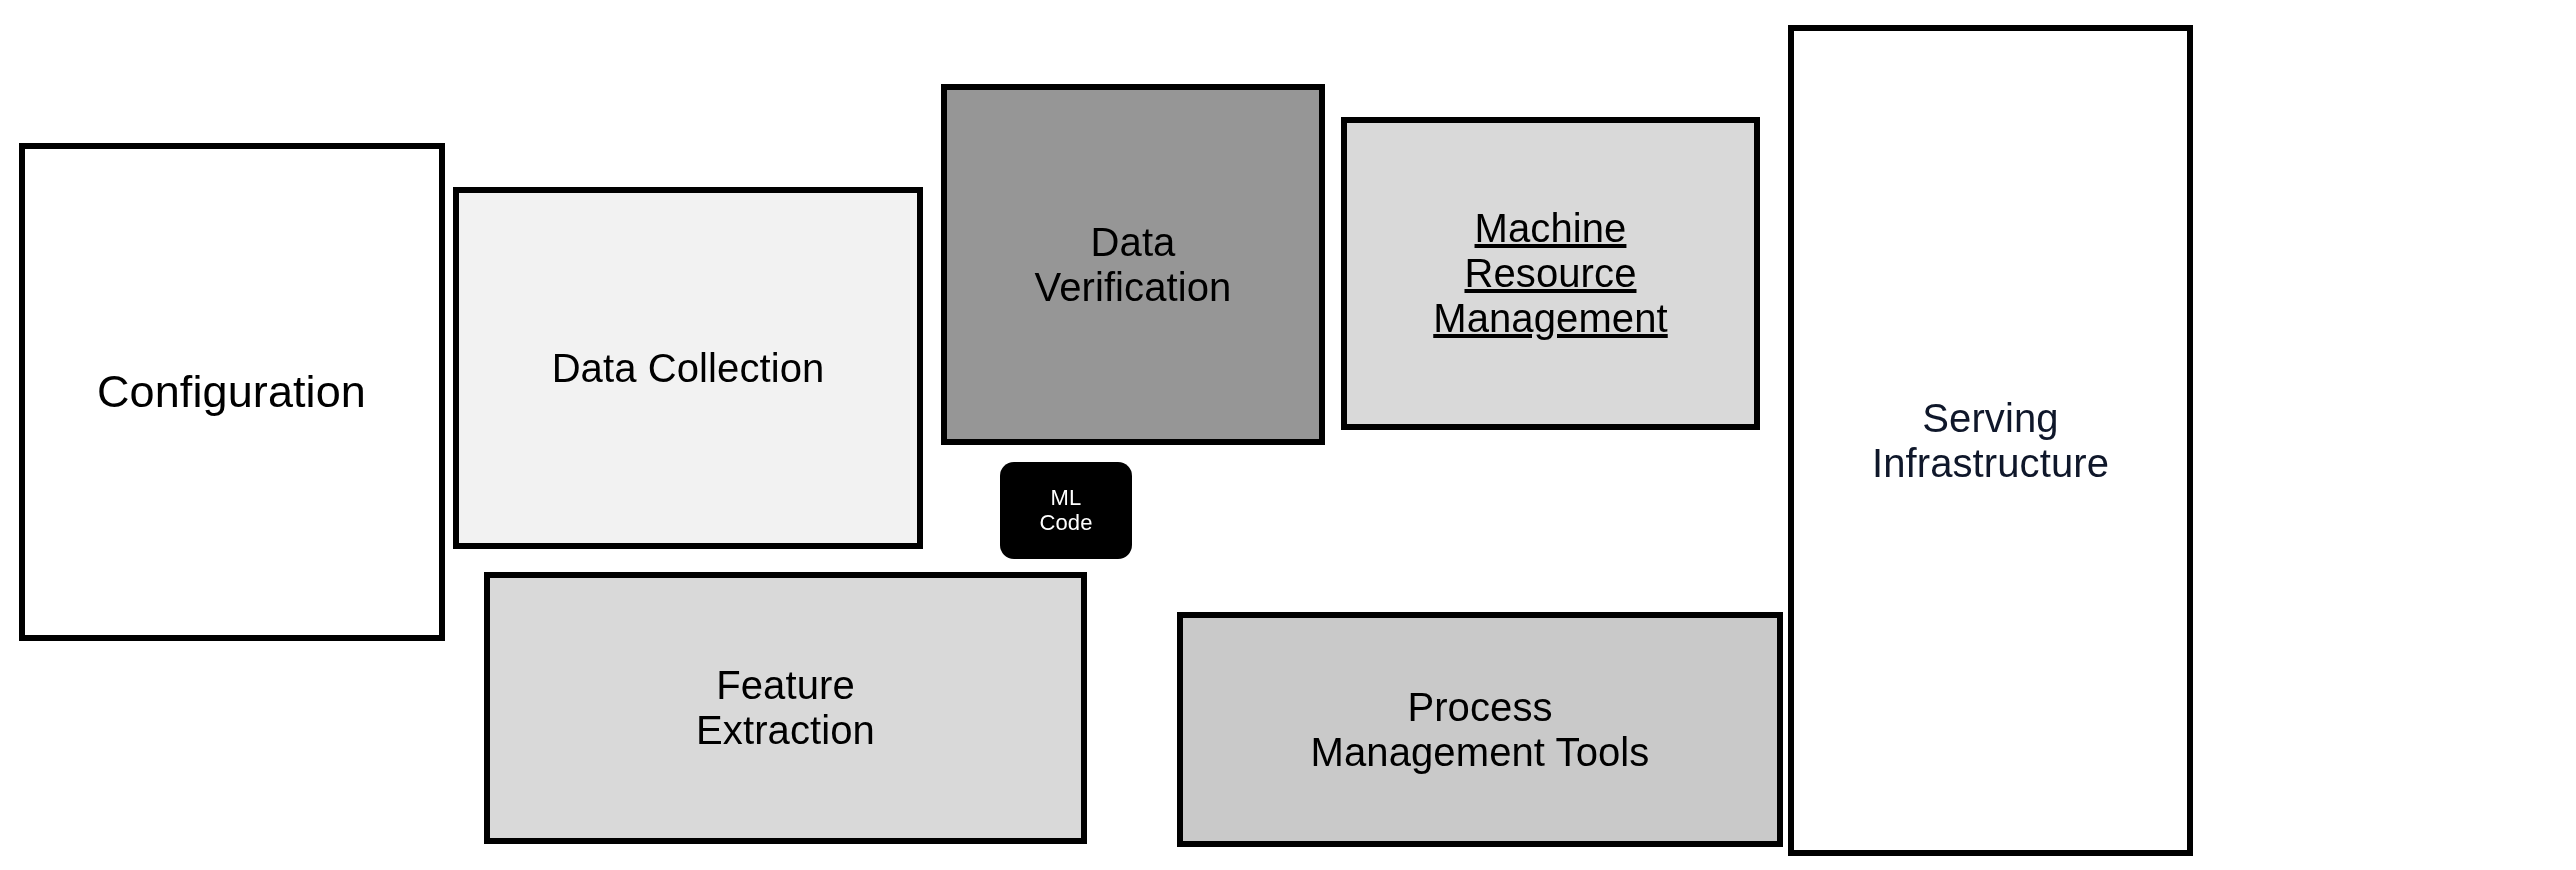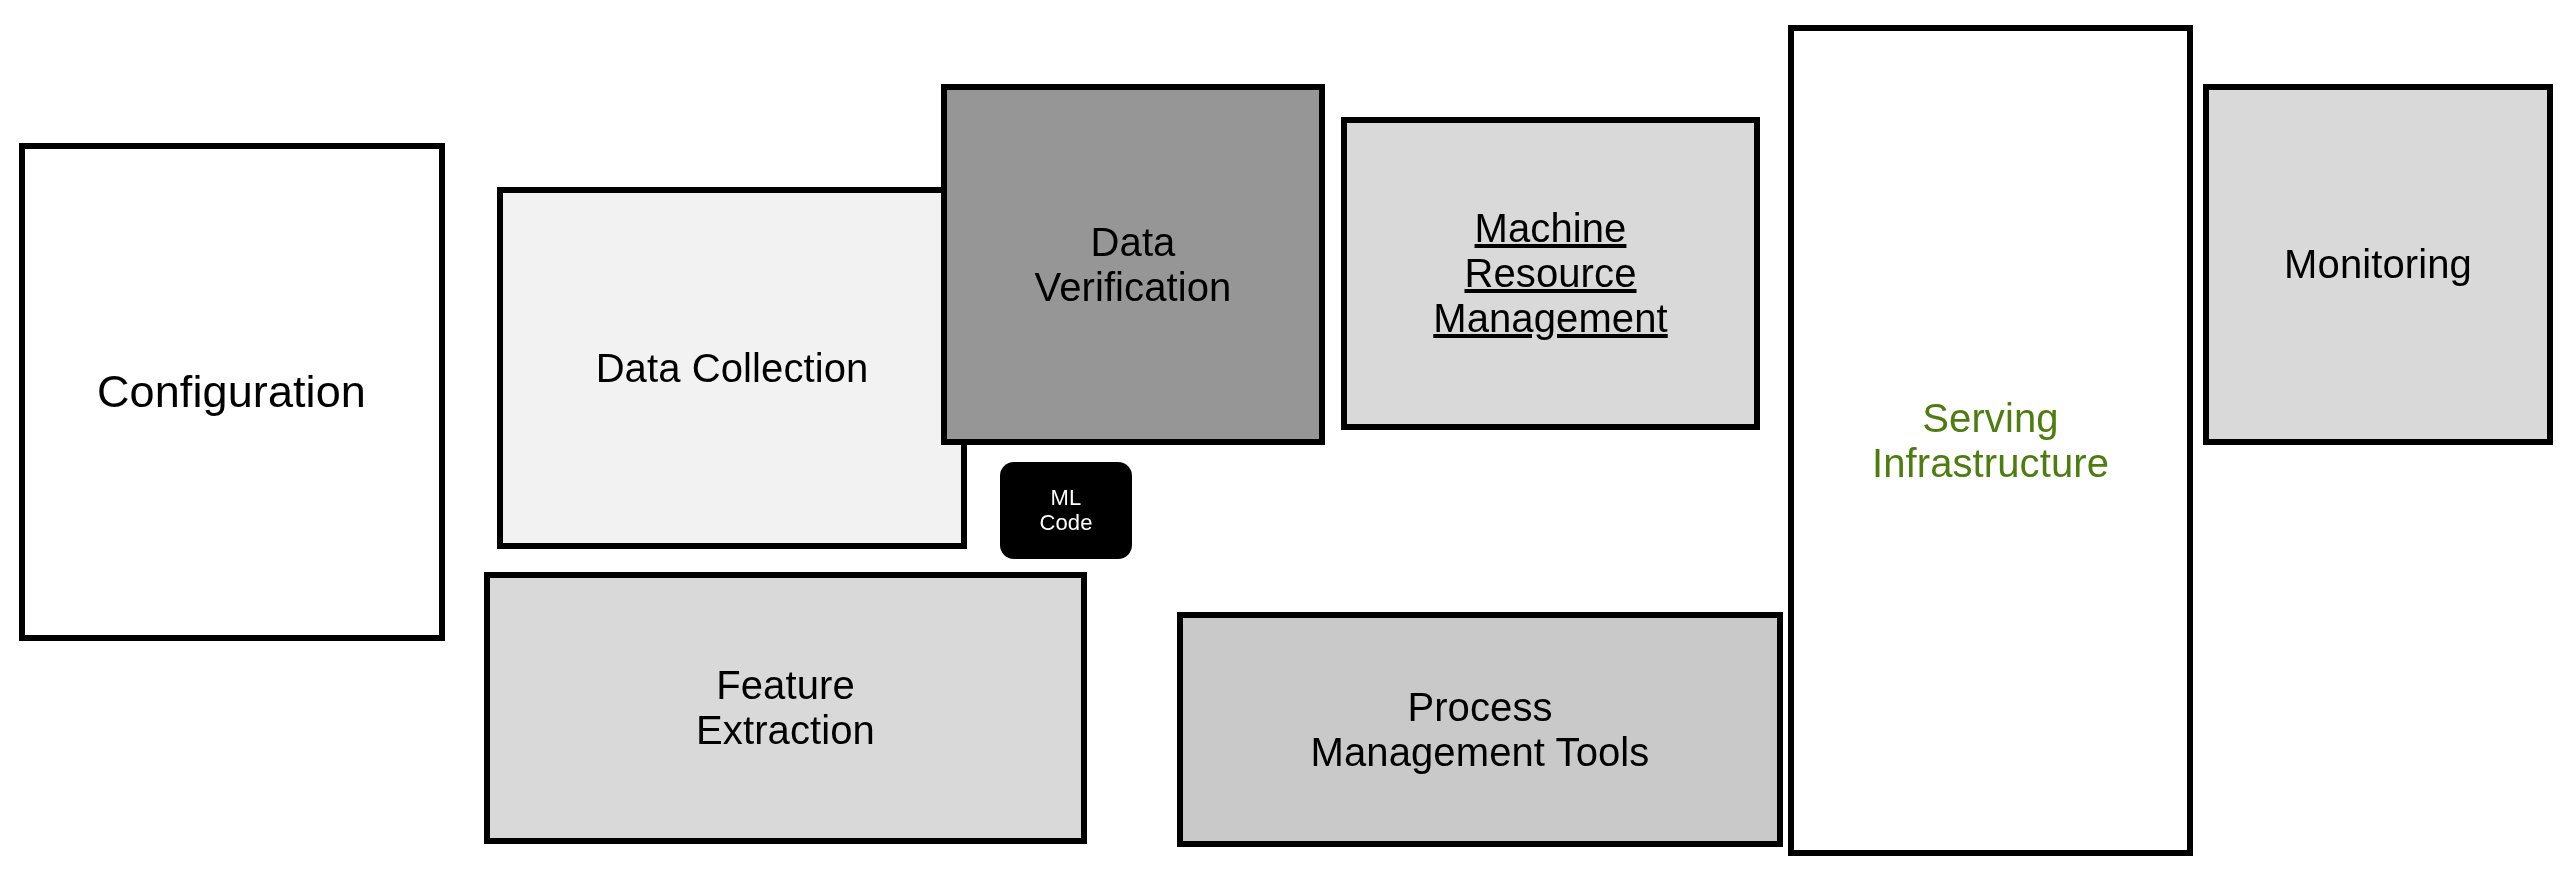--- a/index.html
+++ b/index.html
@@ -35,29 +35,28 @@
   .node.small-radius {
     border-radius: 14px;
     border-width: 0;
   }
 </style>
 </head>
 <body>
 
 <div id="diagram" style="width: 2576px; height: 871px; background: rgb(255, 255, 255);">
     <div class="node" style="left: 18.5px; top: 143px; width: 426px; height: 498px; background: rgb(255, 255, 255); color: rgb(0, 0, 0); font-size: 45px; border-color: rgb(0, 0, 0);">Configuration</div>
-    <div class="node" style="left: 453px; top: 187px; width: 470px; height: 362px; background: rgb(242, 242, 242); color: rgb(0, 0, 0); font-size: 40px; border-color: rgb(0, 0, 0); margin-left: 44px;">Data Collection</div>
+    <div class="node" style="left: 453px; top: 187px; width: 470px; height: 362px; background: rgb(242, 242, 242); color: rgb(0, 0, 0); font-size: 40px; border-color: rgb(0, 0, 0);">Data Collection</div>
     <div class="node" style="left: 484px; top: 572px; width: 603px; height: 272px; background: rgb(217, 217, 217); color: rgb(0, 0, 0); font-size: 40px; border-color: rgb(0, 0, 0);">Feature
 Extraction</div>
     <div class="node" style="left: 941px; top: 84px; width: 384px; height: 361px; background: rgb(150, 150, 150); color: rgb(0, 0, 0); font-size: 40px; border-color: rgb(0, 0, 0);">Data
 Verification</div>
     <div class="node small-radius" style="left: 1000px; top: 462px; width: 132px; height: 97px; background: rgb(0, 0, 0); color: rgb(255, 255, 255); font-size: 22px;">ML
 Code</div>
     <div class="node" style="left: 1341px; top: 117px; width: 419px; height: 313px; background: rgb(217, 217, 217); color: rgb(0, 0, 0); font-size: 40px; border-color: rgb(0, 0, 0); text-decoration: underline;">Machine
 Resource
 Management</div>
     <div class="node" style="left: 1177px; top: 612px; width: 606px; height: 235px; background: rgb(201, 201, 201); color: rgb(0, 0, 0); font-size: 40px; border-color: rgb(0, 0, 0);">Process
 Management Tools</div>
-    <div class="node" style="left: 1788px; top: 25px; width: 405px; height: 831px; background: rgb(255, 255, 255); color: #4d7c0f; font-size: 40px; border-color: rgb(0, 0, 0);">Serving
+    <div class="node" style="left: 1788px; top: 25px; width: 405px; height: 831px; background: rgb(255, 255, 255); color: #0f172a; font-size: 40px; border-color: rgb(0, 0, 0);">Serving
 Infrastructure</div>
-    <div class="node" style="left: 2203px; top: 84px; width: 350px; height: 361px; background: rgb(217, 217, 217); color: rgb(0, 0, 0); font-size: 40px; border-color: rgb(0, 0, 0);">Monitoring</div>
   </div>
 
 
 </body></html>

